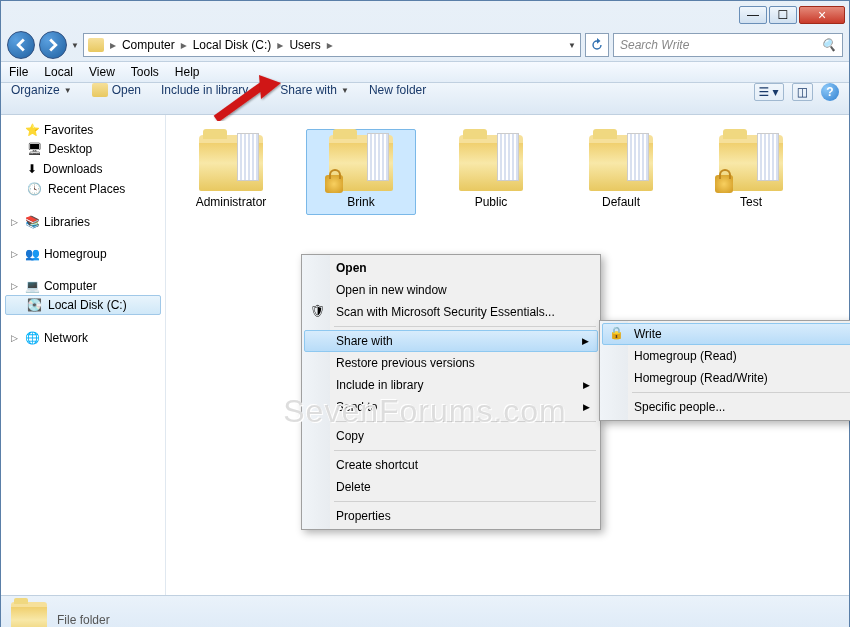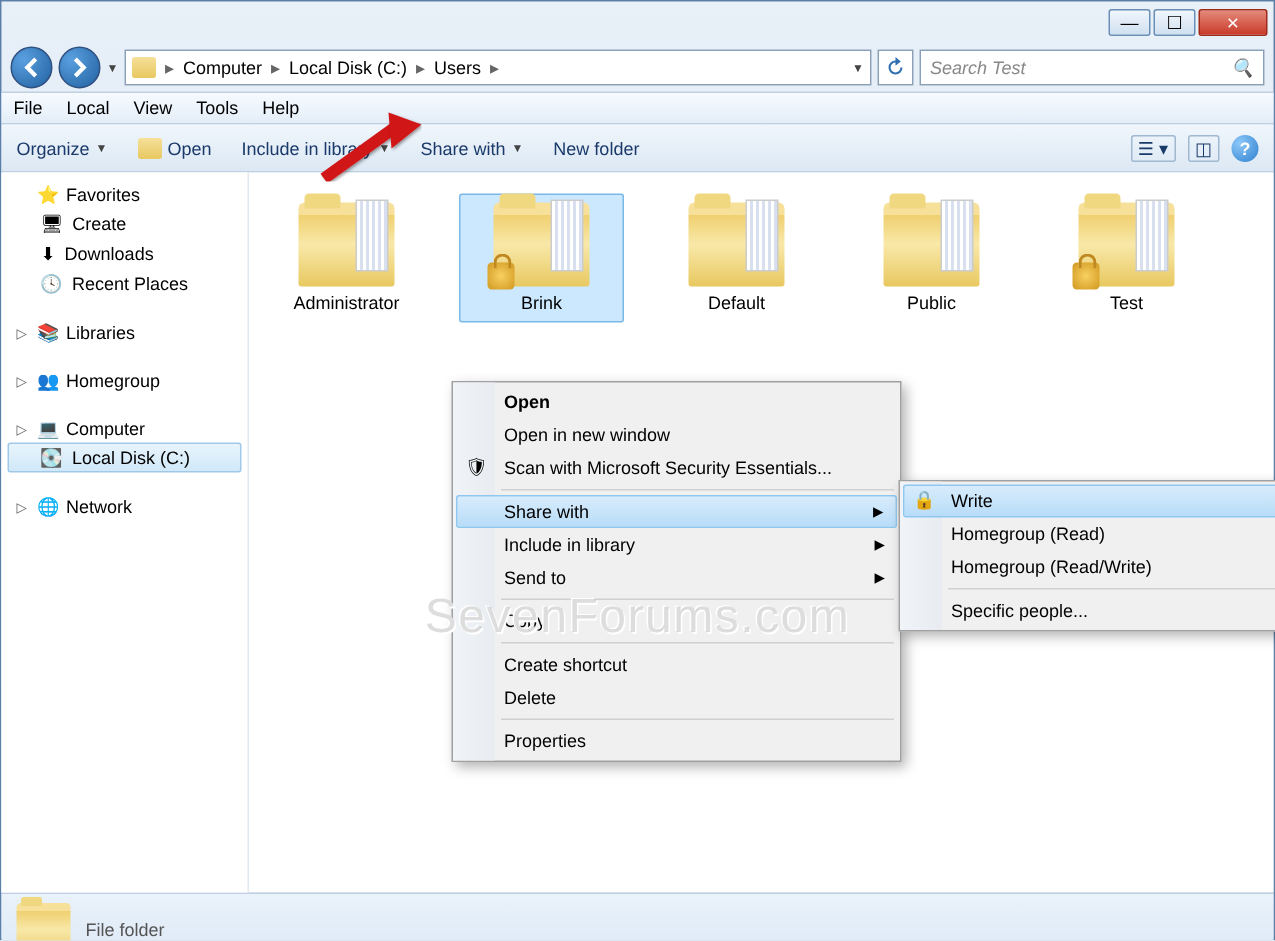--- a/index.html
+++ b/index.html
@@ -10,21 +10,21 @@
 .winbtn.close { background:linear-gradient(#e58a7a,#c93a2a); border-color:#a02a1a; width:46px; }
 .navrow { height:32px; display:flex; align-items:center; padding:0 6px; gap:4px; }
 .navbtn { width:28px; height:28px; border-radius:50%; background:radial-gradient(circle at 30% 30%,#5aa0e0,#2060a0); border:1px solid #305080; display:flex; align-items:center; justify-content:center; color:#fff; cursor:pointer; }
 .addrbar { flex:1; height:24px; background:#fff; border:1px solid #8aa0b8; display:flex; align-items:center; padding:0 4px; }
 .crumb { padding:2px 4px; cursor:pointer; }
 .crumb-sep { padding:0 2px; color:#666; }
 .refresh { width:24px; height:24px; border:1px solid #8aa0b8; background:#fff; display:flex; align-items:center; justify-content:center; }
 .searchbox { width:230px; height:24px; border:1px solid #8aa0b8; background:#fff; display:flex; align-items:center; padding:0 6px; color:#888; font-style:italic; }
 .menubar { height:22px; background:linear-gradient(#f6faff,#e4eef8); display:flex; align-items:center; padding:0 8px; gap:16px; border-top:1px solid #c0d0e0; border-bottom:1px solid #c0d0e0; }
 .menubar span { cursor:pointer; }
-.toolbar { height:32px; background:linear-gradient(#f0f6fc,#dce8f4); display:flex; align-items:center; padding:0 10px; gap:20px; border-bottom:1px solid #c0d0e0; color:#1a3a6a; }
+.toolbar { height:32px; background:linear-gradient(#f0f6fc,#dce8f4); display:flex; align-items:flex-start; padding:0 10px; gap:20px; border-bottom:1px solid #c0d0e0; color:#1a3a6a; }
 .tooldrop { display:flex; align-items:center; gap:4px; cursor:pointer; }
 .tooldrop .arr { font-size:8px; color:#444; }
 .toolright { margin-left:auto; display:flex; gap:8px; align-items:center; }
 .body { display:flex; height:480px; background:#fff; }
 .sidebar { width:165px; background:#fff; padding:6px 4px; border-right:1px solid #e0e8f0; }
 .sr-group { margin-bottom:14px; }
 .sr-head { display:flex; align-items:center; gap:4px; padding:2px 6px; }
 .sr-head .exp { font-size:9px; color:#666; width:10px; }
 .sr-item { display:flex; align-items:center; gap:6px; padding:3px 6px 3px 22px; cursor:pointer; }
 .sr-item.sel { background:linear-gradient(#e8f4fc,#d0e8f8); border:1px solid #a0c8e8; border-radius:2px; padding:2px 5px 2px 21px; }
@@ -91,21 +91,21 @@
    <span class="crumb">Users</span>
         <span class="crumb-sep">▸</span>
    <span style="margin-left:auto;font-size:8px;color:#444">▼</span>
   </div>
   <div class="refresh">
         <svg width="14" height="14" viewBox="0 0 12 12">
           <path d="M6 2a4 4 0 1 0 4 4h-1.2A2.8 2.8 0 1 1 6 3.2V5l3-2.5L6 0z" fill="#3070b0"></path>
         </svg>
       </div>
   <div class="searchbox">
-        <span>Search Test</span>
+        <span>Search Write</span>
         <span style="margin-left:auto">🔍</span>
       </div>
  </div>
 
  <div class="menubar">
   <span>File</span>
   <span>Local</span>
   <span>View</span>
   <span>Tools</span>
   <span>Help</span>
@@ -141,21 +141,21 @@
  <div class="body">
   <div class="sidebar">
    <div class="sr-group">
     <div class="sr-head">
             <span class="exp"></span>
             <span>⭐</span>
             <span>Favorites</span>
           </div>
     <div class="sr-item">
             <span>🖥</span>
-            <span>Create</span>
+            <span>Desktop</span>
           </div>
     <div class="sr-item">
             <span>⬇</span>
             <span>Downloads</span>
           </div>
     <div class="sr-item">
             <span>🕓</span>
             <span>Recent Places</span>
           </div>
    </div>
@@ -204,27 +204,27 @@
           <div class="folder-icon">
             <div class="docs"></div>
             <div class="lock"></div>
           </div>
           <span>Brink</span>
         </div>
         <div class="folder">
           <div class="folder-icon">
             <div class="docs"></div>
           </div>
+          <span>Public</span>
+        </div>
+        <div class="folder">
+          <div class="folder-icon">
+            <div class="docs"></div>
+          </div>
           <span>Default</span>
-        </div>
-        <div class="folder">
-          <div class="folder-icon">
-            <div class="docs"></div>
-          </div>
-          <span>Public</span>
         </div>
         <div class="folder">
           <div class="folder-icon">
             <div class="docs"></div>
             <div class="lock"></div>
           </div>
           <span>Test</span>
         </div>
       </div>
  </div>
@@ -258,20 +258,23 @@
         <div class="row">
           <span class="ico">🛡</span>
           <span>Scan with Microsoft Security Essentials...</span>
         </div>
         <div class="sep"></div>
         <div class="row hl">
           <span>Share with</span>
           <span class="sub">▶</span>
         </div>
         <div class="row">
+          <span>Restore previous versions</span>
+        </div>
+        <div class="row">
           <span>Include in library</span>
           <span class="sub">▶</span>
         </div>
         <div class="row">
           <span>Send to</span>
           <span class="sub">▶</span>
         </div>
         <div class="sep"></div>
         <div class="row">
           <span>Copy</span>

